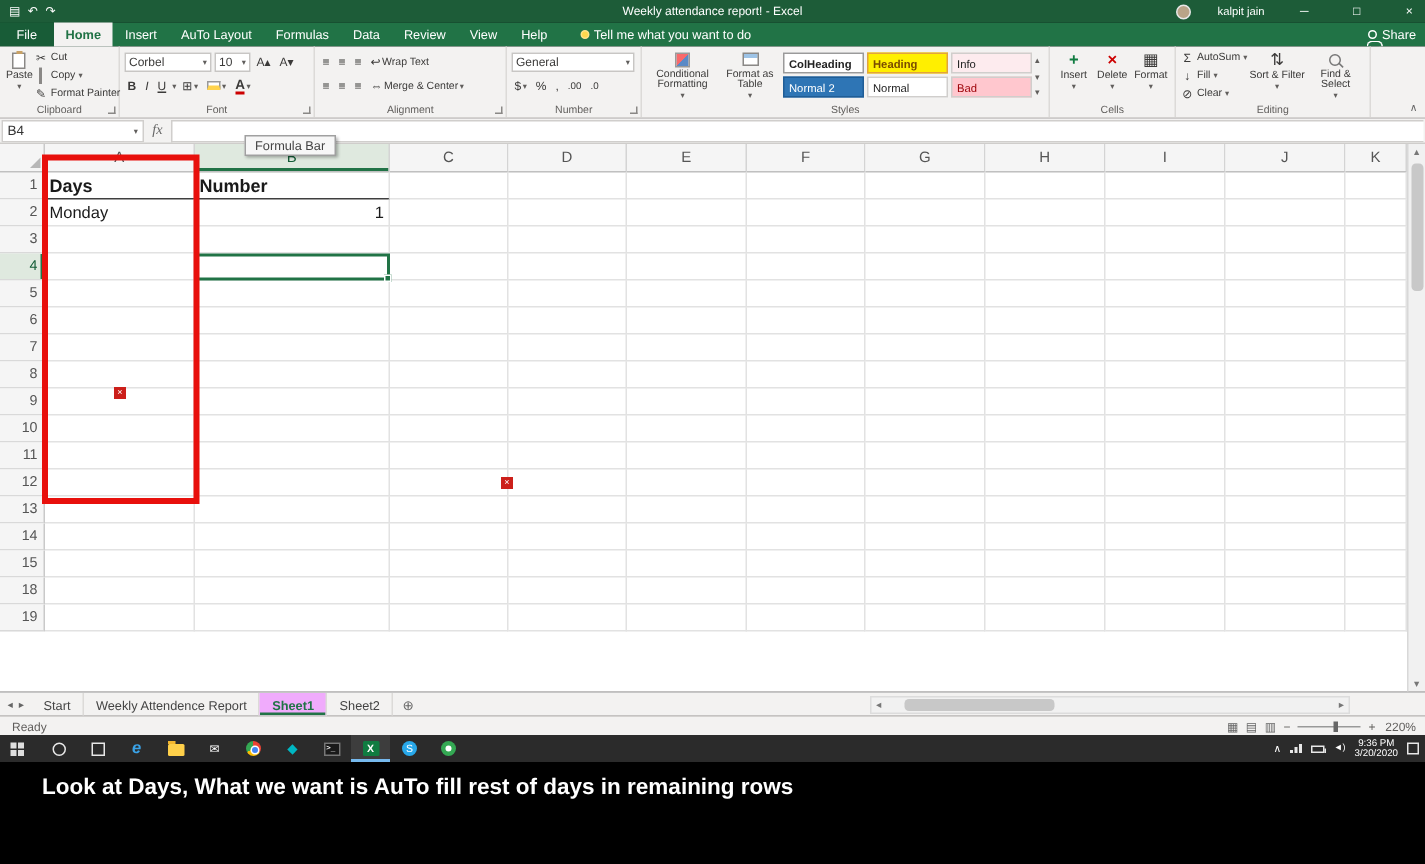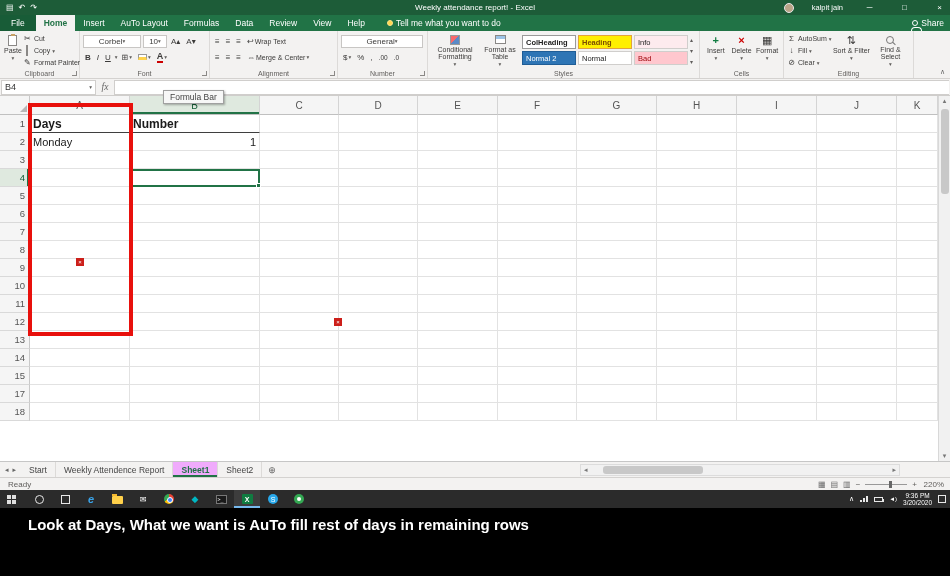--- a/index.html
+++ b/index.html
@@ -33,21 +33,21 @@
   .glabel { position:absolute; bottom:1px; left:0; right:0; text-align:center; font-size:7px; color:#605e5c; }
   .dlg { position:absolute; right:2px; bottom:2px; width:5px; height:5px; border-right:1px solid #8a8886; border-bottom:1px solid #8a8886; }
   .gbody { display:flex; height:35px; }
   .bigbtn { display:flex; flex-direction:column; align-items:center; font-size:7px; line-height:1.1; color:#3b3a39; text-align:center; padding:1px 1px; cursor:default; }
   .bigbtn .bic { height:13px; display:flex; align-items:center; font-size:11px; }
   .caret { font-size:5.5px; color:#605e5c; }
   .smcol { display:flex; flex-direction:column; justify-content:flex-start; gap:1px; }
   .smbtn { display:flex; align-items:center; gap:2px; font-size:7px; color:#3b3a39; height:11px; white-space:nowrap; cursor:default; }
   .smbtn .ic { font-size:8px; width:9px; text-align:center; }
   .rowline { display:flex; align-items:center; gap:2px; height:16px; }
-  .combo { background:#fff; border:1px solid #c8c6c4; height:13px; display:flex; align-items:center; justify-content:center; font-size:8px; color:#3b3a39; padding:0 2px; }
+  .combo { background:#fff; border:1px solid #c8c6c4; height:13px; display:flex; align-items:center; justify-content:space-between; font-size:8px; color:#3b3a39; padding:0 2px; }
   .tbtn { font-size:8px; color:#3b3a39; padding:0 2px; display:flex; align-items:center; gap:1px; cursor:default; }
   .g-clipboard { width:80px; } .g-font { width:130px; } .g-align { width:128px; } .g-number { width:90px; }
   .g-styles { width:272px; } .g-cells { width:84px; } .g-editing { width:130px; }
   .pasteic { width:9px; height:11px; border:1px solid #8a8886; background:#fff; position:relative; }
   .pasteic::before { content:""; position:absolute; top:-2px; left:2px; width:4px; height:2px; background:#c8a165; }
   .copyic { width:6px; height:7px; border:1px solid #8a8886; background:#fff; position:relative; }
   .copyic::before { content:""; position:absolute; left:1px; top:-3px; width:6px; height:7px; border:1px solid #8a8886; background:#f3f2f1; z-index:-1; }
   .fontcolor { font-size:9px; font-weight:bold; line-height:9px; border-bottom:2px solid #c00; }
   .fillic { width:9px; height:6px; border:1px solid #999; border-bottom:3px solid #ffd34d; background:#fff; }
   .cfic { width:10px; height:10px; border:1px solid #999; background:linear-gradient(135deg,#f8696b 50%,#5a8ac6 50%); }
@@ -623,35 +623,35 @@
       <div class="cell" style="width: 79px;"></div>
       <div class="cell" style="width: 80px;"></div>
       <div class="cell" style="width: 79px;"></div>
       <div class="cell" style="width: 80px;"></div>
       <div class="cell" style="width: 80px;"></div>
       <div class="cell" style="width: 80px;"></div>
       <div class="cell" style="width: 80px;"></div>
       <div class="cell" style="width: 41px;"></div>
     </div>
     <div class="grow">
-      <div class="rowh">17</div>
-      <div class="cell" style="width: 100px;"></div>
-      <div class="cell" style="width: 130px;"></div>
-      <div class="cell" style="width: 79px;"></div>
-      <div class="cell" style="width: 79px;"></div>
-      <div class="cell" style="width: 80px;"></div>
-      <div class="cell" style="width: 79px;"></div>
-      <div class="cell" style="width: 80px;"></div>
-      <div class="cell" style="width: 80px;"></div>
-      <div class="cell" style="width: 80px;"></div>
-      <div class="cell" style="width: 80px;"></div>
-      <div class="cell" style="width: 41px;"></div>
-    </div>
-    <div class="grow">
       <div class="rowh">18</div>
+      <div class="cell" style="width: 100px;"></div>
+      <div class="cell" style="width: 130px;"></div>
+      <div class="cell" style="width: 79px;"></div>
+      <div class="cell" style="width: 79px;"></div>
+      <div class="cell" style="width: 80px;"></div>
+      <div class="cell" style="width: 79px;"></div>
+      <div class="cell" style="width: 80px;"></div>
+      <div class="cell" style="width: 80px;"></div>
+      <div class="cell" style="width: 80px;"></div>
+      <div class="cell" style="width: 80px;"></div>
+      <div class="cell" style="width: 41px;"></div>
+    </div>
+    <div class="grow">
+      <div class="rowh">19</div>
       <div class="cell" style="width: 100px;"></div>
       <div class="cell" style="width: 130px;"></div>
       <div class="cell" style="width: 79px;"></div>
       <div class="cell" style="width: 79px;"></div>
       <div class="cell" style="width: 80px;"></div>
       <div class="cell" style="width: 79px;"></div>
       <div class="cell" style="width: 80px;"></div>
       <div class="cell" style="width: 80px;"></div>
       <div class="cell" style="width: 80px;"></div>
       <div class="cell" style="width: 80px;"></div>

